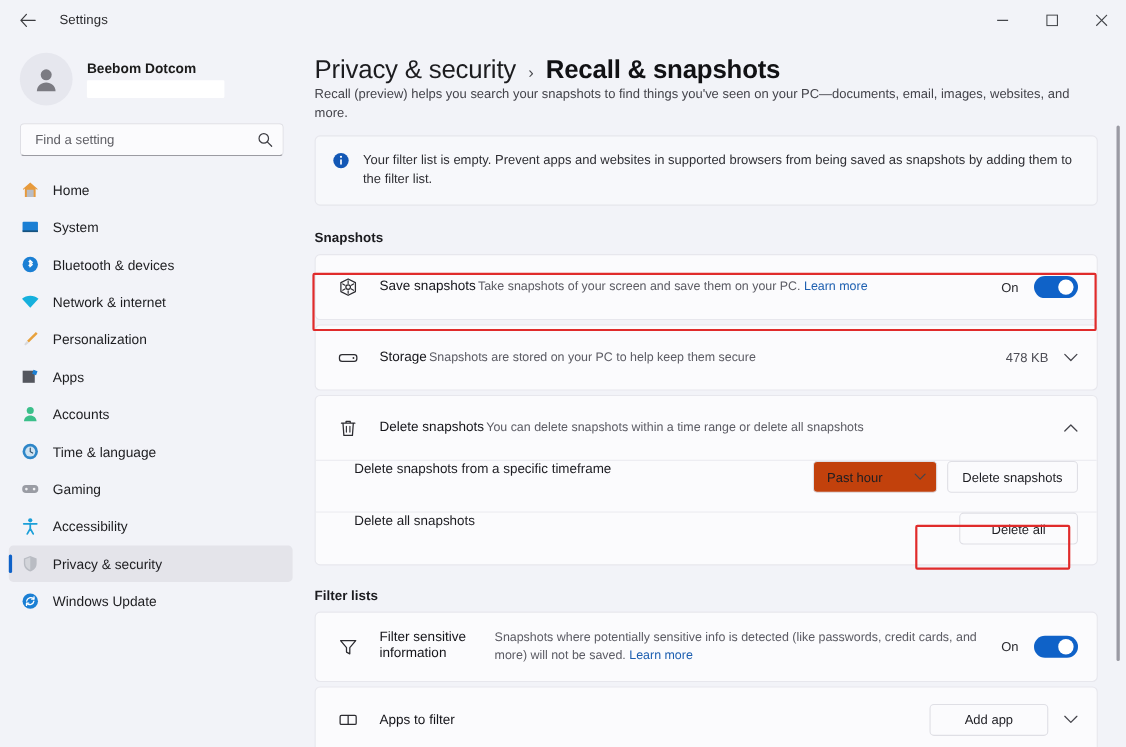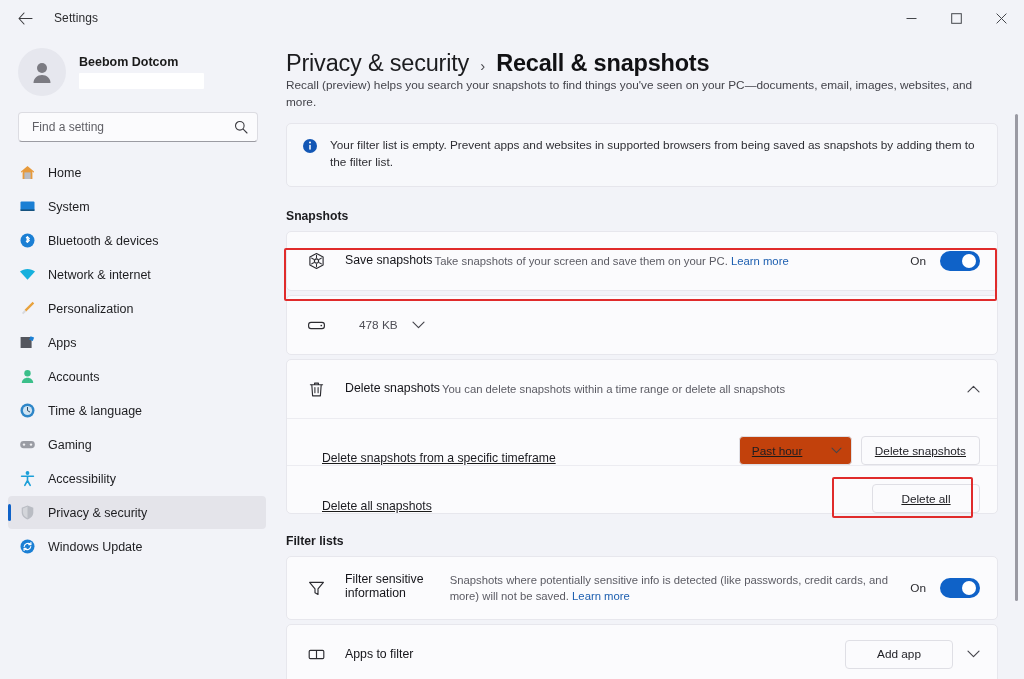--- a/index.html
+++ b/index.html
@@ -116,22 +116,22 @@
   .toggle .knob {
     position: absolute; top: 3px; right: 4px; width: 14px; height: 14px;
     border-radius: 50%; background: #fff;
   }
   .tg-label { font-size: 11.8px; color: #2a2a2f; }
 
   .chev { color: #45454c; display: flex; }
 
   
   .subrow {
-    display: flex; align-items: flex-end; padding: 0 17px 0 35px;
-    min-height: 47px; border-top: 1px solid #ececf1; text-decoration: underline;
+    display: flex; align-items: flex-start; padding: 0 17px 0 35px;
+    min-height: 47px; border-top: 1px solid #ececf1;
   }
   .subrow-lb { flex: 1; font-size: 12.2px; color: #1b1b20; }
   .subrow-right { display: flex; align-items: center; gap: 9px; }
 
   .combo {
     height: 29px; min-width: 113px; background: #c2410c;
     border: 1px solid #dfdfe5; border-radius: 4px;
     display: flex; align-items: center; justify-content: space-between;
     padding: 0 9px 0 12px; gap: 10px;
   }
@@ -384,20 +384,24 @@
         </div>
 
         <div class="card">
           <div class="row">
             <span class="row-ic">
               <svg width="19" height="19" viewBox="0 0 19 19" fill="none">
                 <rect x="1.6" y="6.4" width="15.8" height="6.2" rx="2.4" stroke="currentColor" stroke-width="1.15"></rect>
                 <circle cx="14.3" cy="9.5" r=".85" fill="currentColor"></circle>
               </svg>
             </span>
+            <span class="row-txt">
+              <span class="row-title">Storage</span>
+              <span class="row-sub">Snapshots are stored on your PC to help keep them secure</span>
+            </span>
             <span class="row-right">
               <span class="row-val">478 KB</span>
               <span class="chev">
                 <svg width="13" height="8" viewBox="0 0 13 8" fill="none">
                     <path d="M1 1.2l5.5 5.5L12 1.2" stroke="currentColor" stroke-width="1.15" stroke-linecap="round" stroke-linejoin="round"></path>
                   </svg>
               </span>
             </span>
           </div>
         </div>

